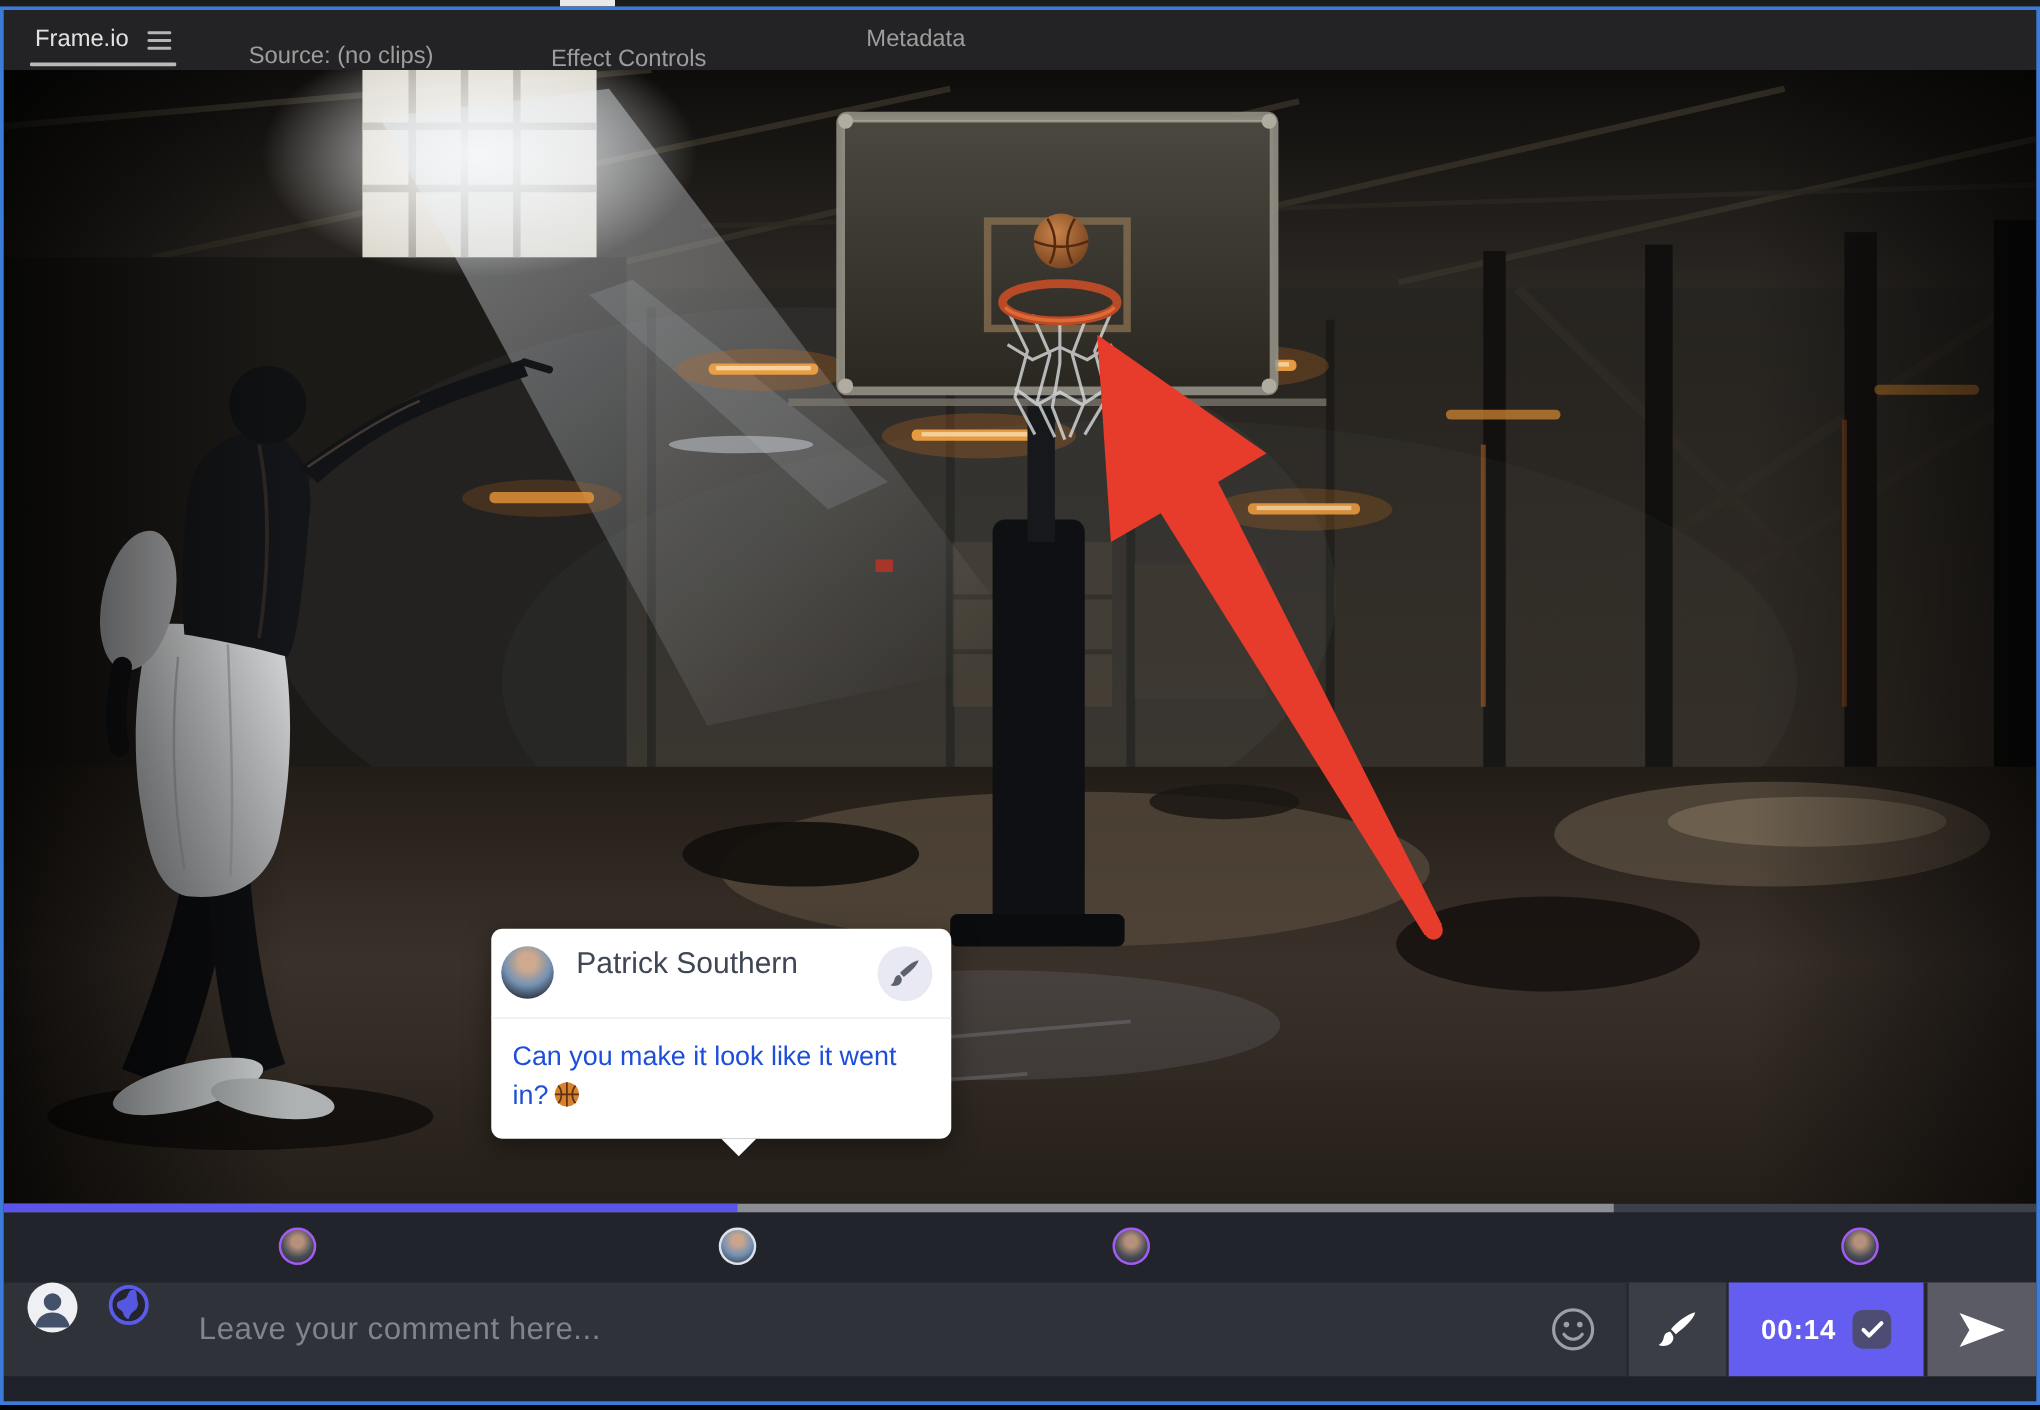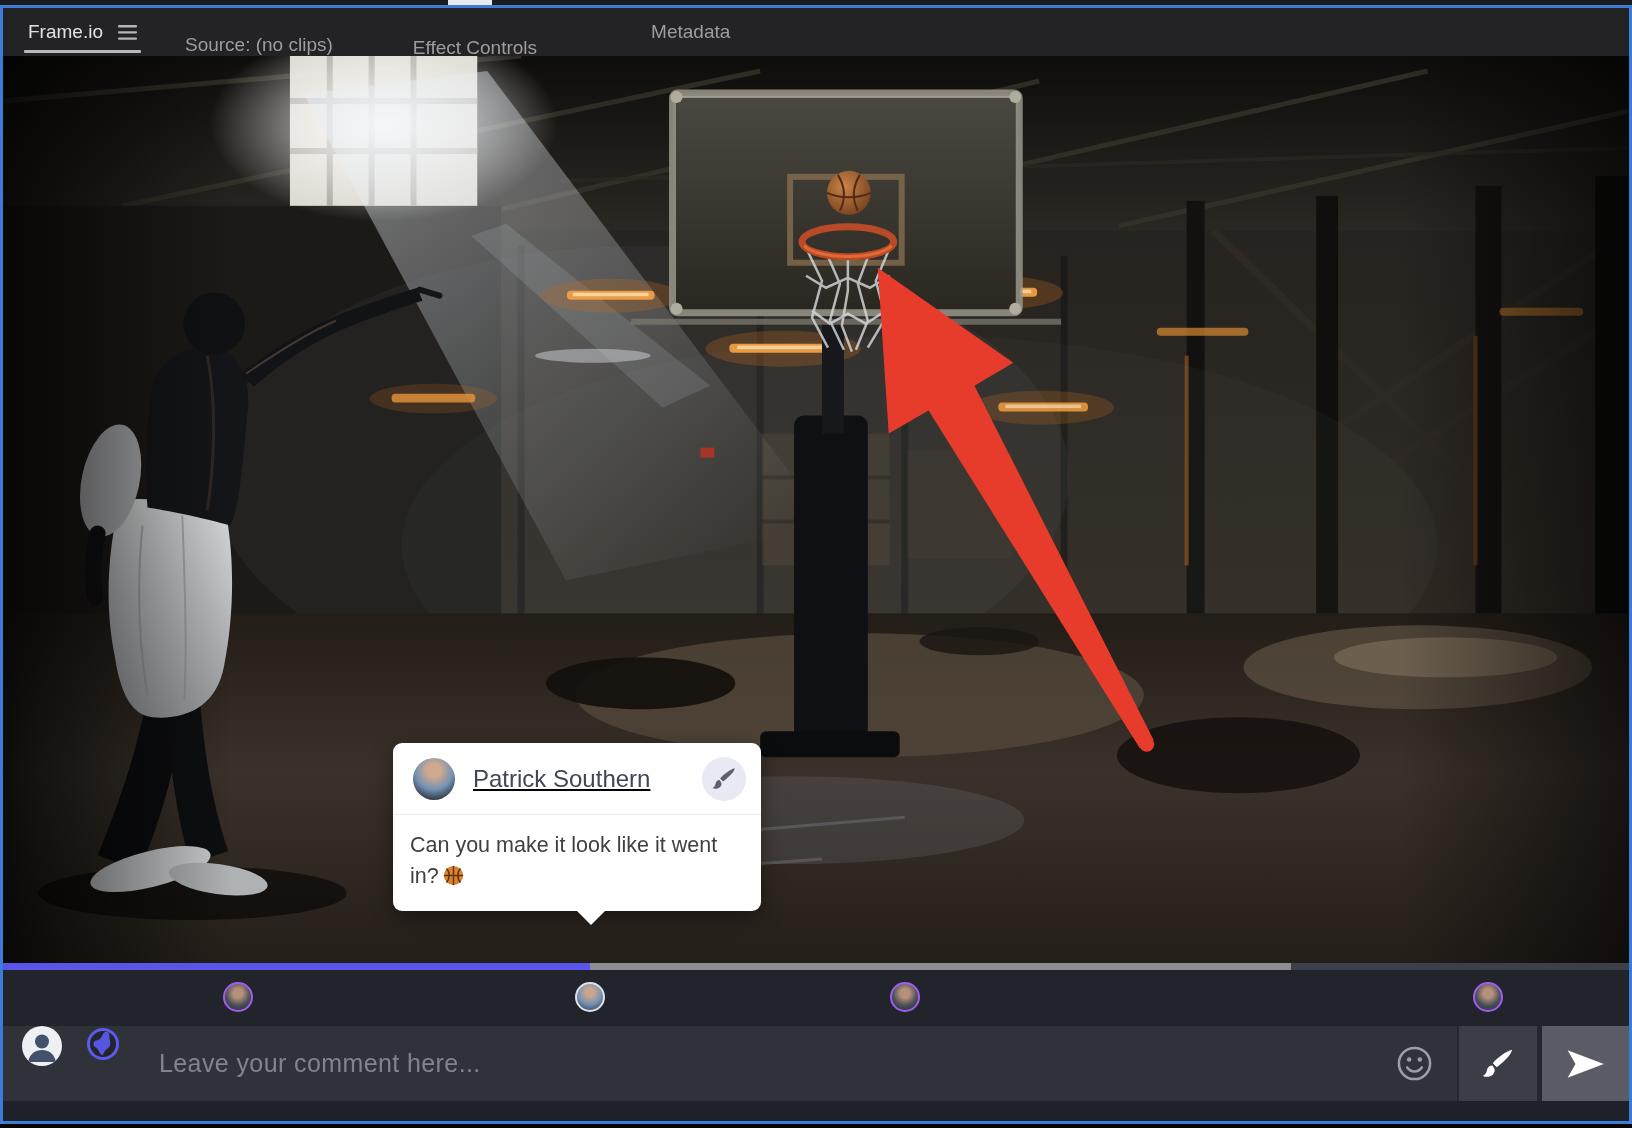--- a/index.html
+++ b/index.html
@@ -11,50 +11,50 @@
   
   .top-outer{position:absolute;top:0;left:0;right:0;height:5px;background:#1c1c1c;z-index:5;}
   .tab-fragment{position:absolute;left:448px;top:0;width:44px;height:5px;background:#e9e9e9;}
   .panel{
     position:absolute;left:0;right:0;top:5px;bottom:4px;box-sizing:border-box;
     border:3px solid #3b7cd9;background:#20222a;overflow:hidden;z-index:1;
   }
   
   .tabbar{
     position:absolute;top:0;left:0;right:0;height:48px;background:#232325;
-    display:flex;align-items:stretch;padding-left:25px;z-index:4;
+    display:flex;align-items:stretch;padding-left:25px;z-index:4;gap:14px;
   }
   .tab{display:flex;align-items:center;color:#9d9d9d;font-size:19px;position:relative;white-space:nowrap;}
   .tab .tab-label{pointer-events:none;}
   .tab.active{color:#e2e2e2;}
   .tab.active::after{content:"";position:absolute;left:-4px;right:-4px;bottom:3px;height:3px;background:#b9b9b9;border-radius:1px;}
   .hamburger{margin-left:15px;display:flex;align-items:center;}
   .t-source{margin-left:48px;align-items:flex-end;}
   .t-effect{margin-left:80px;margin-top:32px;}
   .t-audio{margin-left:80px;}
   .t-meta{margin-left:114px;}
   
   .viewer{position:absolute;top:48px;left:0;right:0;height:907px;background:#16140f;overflow:hidden;}
   .viewer svg{display:block;width:100%;height:100%;}
   
   .popup{
     position:absolute;left:390px;top:735px;width:368px;background:#ffffff;border-radius:9px;
     box-shadow:0 6px 22px rgba(0,0,0,.4);z-index:6;
   }
-  .popup-header{display:flex;align-items:center;padding:14px 15px 13px 20px;border-bottom:1px solid #e9ebef;text-decoration:underline;}
+  .popup-header{display:flex;align-items:flex-start;padding:14px 15px 13px 8px;border-bottom:1px solid #e9ebef;}
   .popup-avatar{
     width:42px;height:42px;border-radius:50%;flex:0 0 42px;
     background:radial-gradient(circle at 50% 30%,#cfa98d 0 19%,#7492b5 52%,#23262e 88%);
   }
   .popup-name{margin-left:18px;font-size:24px;color:#3f4754;font-weight:500;flex:1;}
   .popup-brush{
     width:44px;height:44px;border-radius:50%;background:#e9e9f4;flex:0 0 44px;
     display:flex;align-items:center;justify-content:center;cursor:pointer;
   }
-  .popup-body{padding:15px 18px 20px 17px;font-size:21.5px;color:#404040;line-height:1.42;}
+  .popup-body{padding:15px 18px 20px 17px;font-size:21.5px;color:#1d4ed8;line-height:1.42;}
   .popup-tail{
     position:absolute;left:184px;top:100%;width:0;height:0;
     border-left:14px solid transparent;border-right:14px solid transparent;border-top:14px solid #ffffff;
   }
   .ball-mini{display:inline-block;width:21px;height:21px;vertical-align:-3px;margin-left:4px;}
   
   .progress{position:absolute;top:955px;left:0;right:0;height:7px;background:#3d3f4a;z-index:3;}
   .progress-buffered{position:absolute;left:0;top:0;height:100%;width:79.2%;background:#8d8d96;}
   .progress-played{position:absolute;left:0;top:0;height:100%;width:36.1%;background:#5a54e8;}
   .markers{position:absolute;top:962px;left:0;right:0;height:56px;background:#22242c;z-index:3;}
@@ -415,20 +415,28 @@
           <circle cx="25.5" cy="16" r="2.3" fill="#9aa0aa"></circle>
           <path d="M12.5 24c2 2.7 5 4.1 7.5 4.1s5.5-1.4 7.5-4.1" fill="none" stroke="#9aa0aa" stroke-width="2.6" stroke-linecap="round"></path>
         </svg>
       </div>
       <div class="cb-section sec-brush">
         <svg width="34" height="34" viewBox="0 0 36 36">
           <path d="M33 3c-6.5 1.2-16.5 9.3-20.5 14.3l4.2 4.2C21.7 17.5 31.8 9.5 33 3z" fill="#ffffff"></path>
           <path d="M12 19.5c-3 0-5.2 2-5.7 5C5.8 27.5 4 29.5 2 30.6c3 1.6 8.2 1 10.7-1.6 2-2.1 2.4-5 1-7L12 19.5z" fill="#ffffff"></path>
         </svg>
       </div>
+      <div class="cb-section sec-time">
+        <span class="time-text">00:14</span>
+        <span class="time-check">
+          <svg width="18" height="15" viewBox="0 0 20 16">
+            <path d="M2 8.5l5 5L18 2.5" fill="none" stroke="#ffffff" stroke-width="3.6" stroke-linecap="round" stroke-linejoin="round"></path>
+          </svg>
+        </span>
+      </div>
       <div class="cb-section sec-send">
         <svg width="42" height="34" viewBox="0 0 40 32">
           <path d="M2.5 3L37 16 2.5 29l7.5-13z" fill="#ffffff"></path>
         </svg>
       </div>
     </div>
   </div>
 
   <div class="bottom-strip"></div>
 </div>

